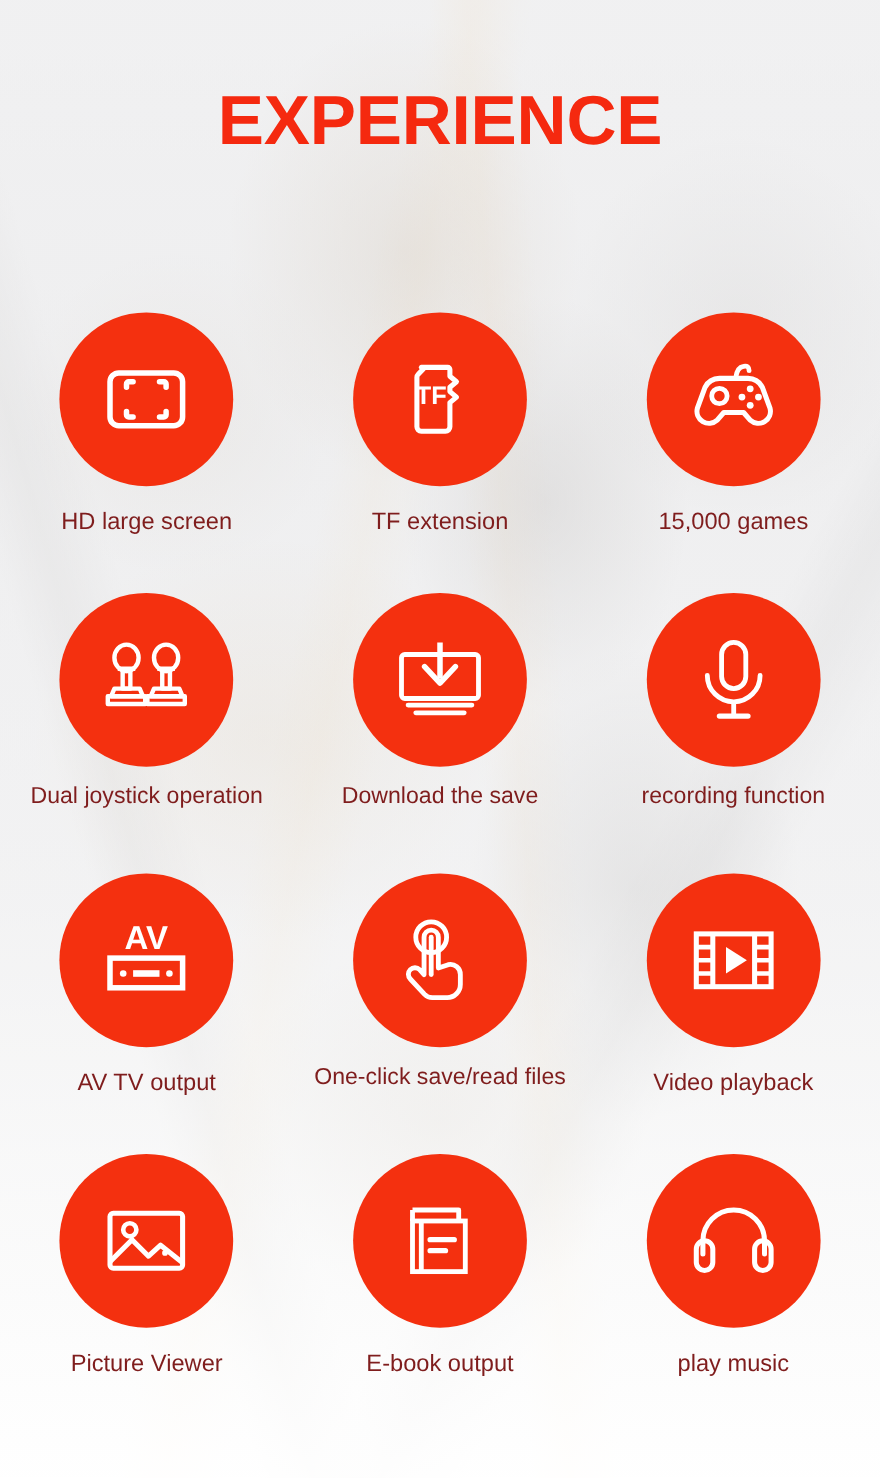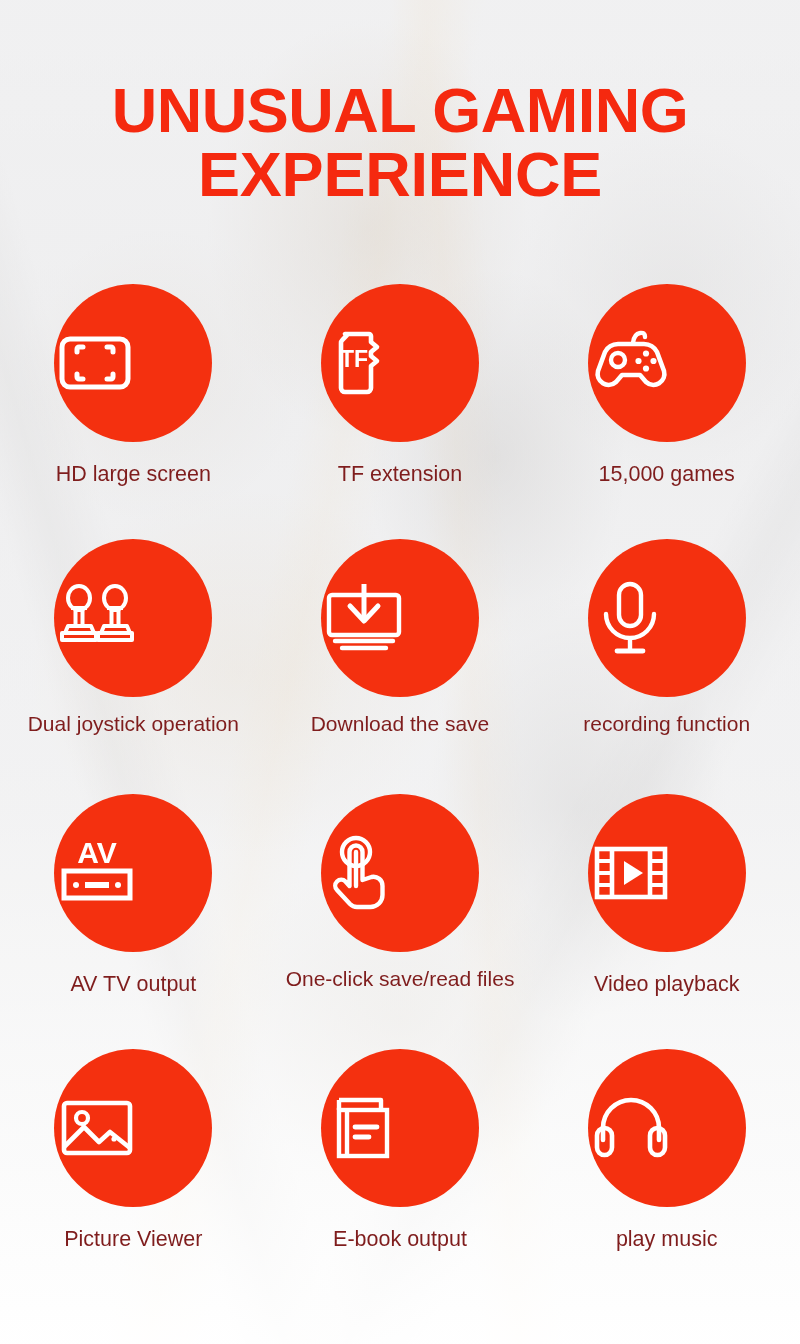--- a/index.html
+++ b/index.html
@@ -94,20 +94,21 @@
     flex-direction: column;
     align-items: center;
   }
   .badge {
     width: 158px;
     height: 158px;
     border-radius: 50%;
     background: #f4300f;
     display: flex;
     align-items: center;
+    justify-content: center;
     margin-top: 14px;
   }
   .badge svg {
     display: block;
   }
   .label {
     margin-top: 22px;
     color: #7f1d1d;
     font-size: 21.5px;
     line-height: 1;
@@ -119,21 +120,20 @@
 </head>
 <body>
 
 <div id="poster">
 
   <div class="bg-layer bg-art"></div>
   <div class="bg-layer bg-streaks"></div>
   <div class="bg-layer bg-wash"></div>
 
   <div class="headline">
-    <span class="ln ln1">UNUSUAL GAMING</span>
     <span class="ln ln2">EXPERIENCE</span>
   </div>
 
   <div class="grid">
 
     <div class="grid-row">
 
       <div class="cell">
         <div class="badge">
           <svg width="82" height="82" viewBox="0 0 82 82">

